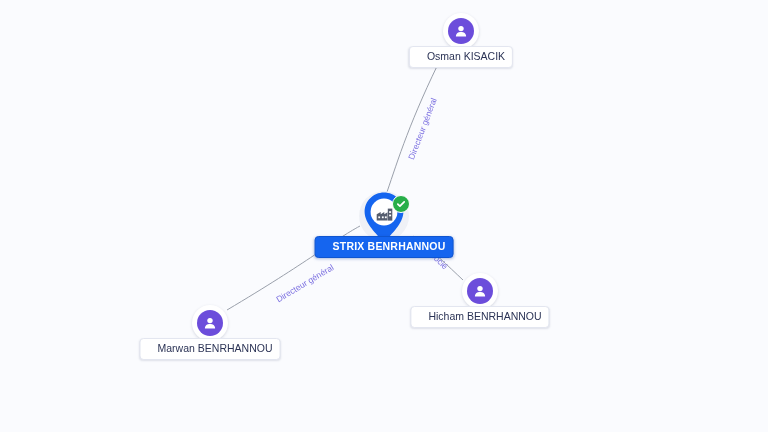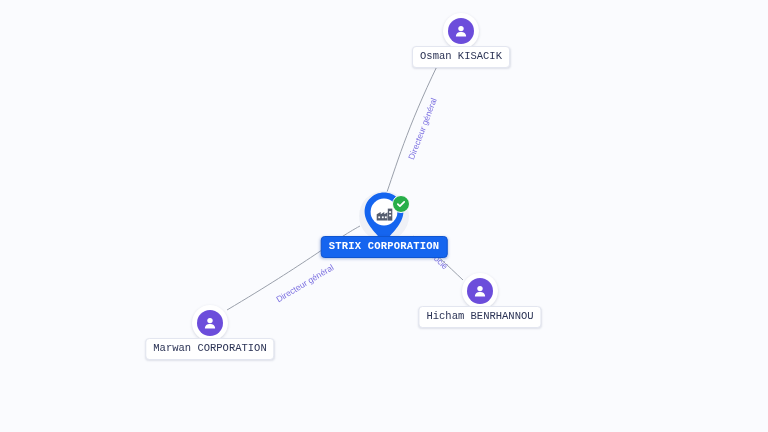--- a/index.html
+++ b/index.html
@@ -57,27 +57,26 @@
   }
   .person-avatar svg { display: block; }
 
   
   .node-label {
     position: absolute;
     transform: translateX(-50%);
     white-space: nowrap;
     font-size: 10.5px;
     line-height: 1;
-    padding: 4px 7px 5px 7px;
+    padding: 4px 7px 5px 17px;
     border-radius: 4px;
     background: #ffffff;
     color: #2b3355;
     border: 1px solid #e3e6f0;
     box-shadow: 0 1px 2px rgba(40,50,90,0.13);
-    font-family: Liberation Mono, monospace;
   }
   .node-label.company {
     background: #1565ef;
     color: #ffffff;
     border: 1px solid #0f55d0;
     font-weight: bold;
     letter-spacing: 0.2px;
     box-shadow: 0 1px 3px rgba(20,60,160,0.35);
   }
 
@@ -168,21 +167,21 @@
 
   <div class="person-node" style="left:210px; top:323px;">
     <div class="person-ring"></div>
     <div class="person-avatar">
       <svg width="16" height="16" viewBox="0 0 16 16">
         <circle cx="8" cy="5.6" r="2.7" fill="#ffffff"></circle>
         <path d="M 2.9 13.4 C 2.9 10.3 5.2 9 8 9 C 10.8 9 13.1 10.3 13.1 13.4 Z" fill="#ffffff"></path>
       </svg>
     </div>
   </div>
-  <div class="node-label" style="left:210px; top:338px;">Marwan CORPORATION</div>
+  <div class="node-label" style="left:210px; top:338px;">Marwan BENRHANNOU</div>
 
   <div class="person-node" style="left:480px; top:291px;">
     <div class="person-ring"></div>
     <div class="person-avatar">
       <svg width="16" height="16" viewBox="0 0 16 16">
         <circle cx="8" cy="5.6" r="2.7" fill="#ffffff"></circle>
         <path d="M 2.9 13.4 C 2.9 10.3 5.2 9 8 9 C 10.8 9 13.1 10.3 13.1 13.4 Z" fill="#ffffff"></path>
       </svg>
     </div>
   </div>
@@ -206,15 +205,15 @@
         <rect x="13.1" y="4.2" width="2" height="1.7" fill="#ffffff"></rect>
         <rect x="13.1" y="7.6" width="2" height="1.7" fill="#ffffff"></rect>
       </svg>
     </div>
     <div class="company-badge">
       <svg width="10" height="10" viewBox="0 0 10 10">
         <path d="M 1.8 5.1 L 3.9 7.2 L 8.2 2.8" fill="none" stroke="#ffffff" stroke-width="1.7" stroke-linecap="round" stroke-linejoin="round"></path>
       </svg>
     </div>
   </div>
-  <div class="node-label company" style="left:384px; top:236px;">STRIX CORPORATION</div>
+  <div class="node-label company" style="left:384px; top:236px;">STRIX BENRHANNOU</div>
 
 </div>
 
 </body></html>

